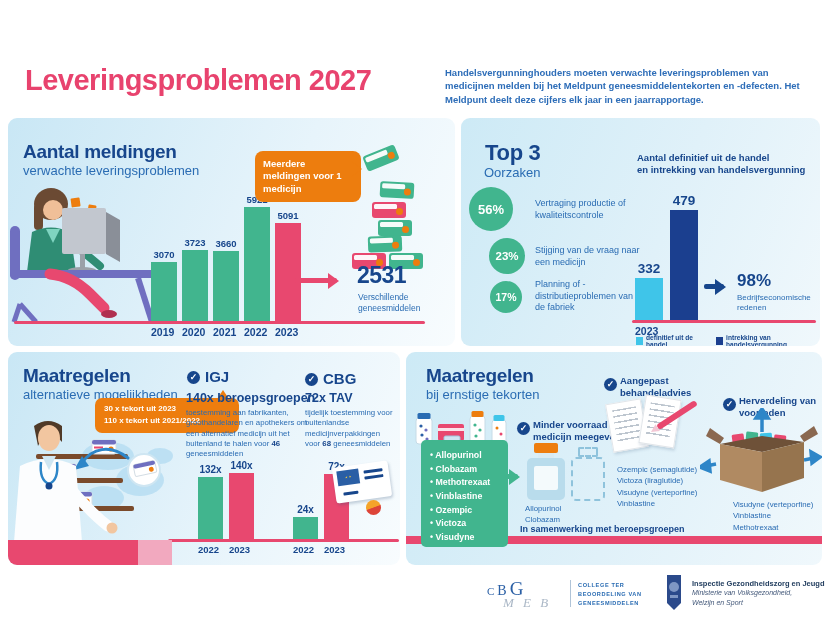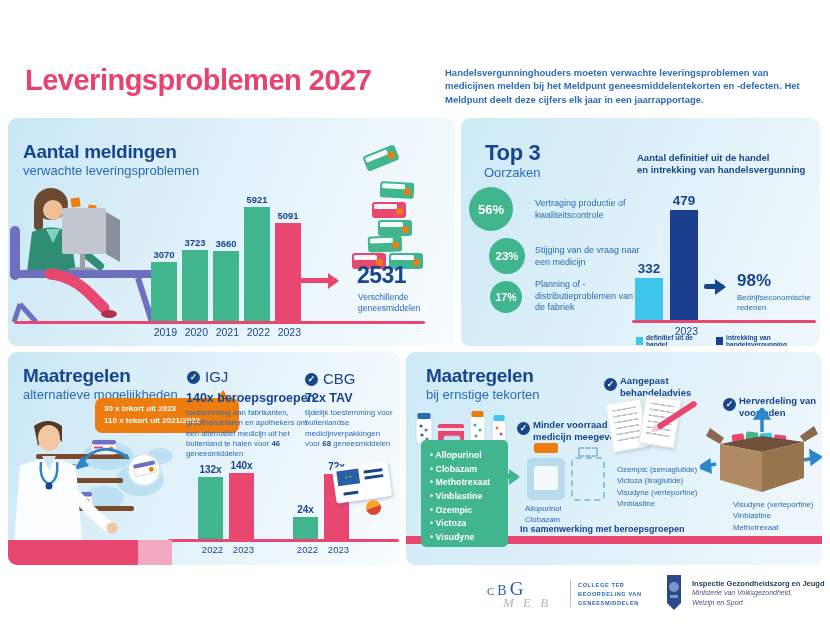--- a/index.html
+++ b/index.html
@@ -14,21 +14,21 @@
   .h2{font-size:19px;font-weight:bold;color:#17468c;letter-spacing:-.3px}
   .h2big{font-size:22px}
   .hsub{font-size:13px;color:#2a6cb3}
   .bline{position:absolute;height:3px;background:#e8486f;border-radius:2px}
   
   .chart{display:flex;align-items:flex-end}
   .bcol{display:flex;flex-direction:column;justify-content:flex-end;align-items:center}
   .bval{font-weight:bold;color:#17468c;margin-bottom:2px;white-space:nowrap}
   .bar{width:100%}
   .yrow{display:flex}
-  .yrow span{text-align:right;font-weight:normal;color:#17468c}
+  .yrow span{text-align:left;font-weight:bold;color:#17468c}
   .c0{gap:5px}.c0 .bcol{width:26px}.c0 .bval{font-size:9.5px}
   .y0{gap:5px}.y0 span{width:26px;font-size:10.5px}
   .c1{gap:7px}.c1 .bcol{width:28px}.c1 .bval{font-size:13.5px}
   .y1 span{width:63px;font-size:10.5px}
   .cm{gap:6px}.cm .bcol{width:25px}.cm .bval{font-size:10px}
   .ym{gap:6px}.ym span{width:25px;font-size:9.5px}
   
   .bubble{background:#ed7d0e;color:#fff;font-weight:bold;border-radius:8px;padding:7px 8px;
           font-size:9.5px;line-height:1.3}
   .bubble::after{content:"";position:absolute;right:-9px;top:10px;border:8px solid transparent;
@@ -55,21 +55,21 @@
   .clabel{position:absolute;font-size:9px;color:#2a6cb3;line-height:1.3}
   .subhead{font-size:9.5px;font-weight:bold;color:#17468c;line-height:1.3}
   .legend{position:absolute;display:flex;gap:9px;align-items:center}
   .litem{display:flex;align-items:center;gap:3px;font-size:6.6px;font-weight:bold;color:#17468c}
   .sq{width:8px;height:8px;display:inline-block}
   .sq1{background:#3fc5e9}.sq2{background:#1b3f8f}
   
   .chk{position:absolute;width:13px;height:13px;border-radius:50%;background:#17468c}
   .chk::before{content:"\2713";position:absolute;inset:0;color:#fff;font-size:9px;line-height:13px;
         text-align:center;font-weight:bold}
-  .org{position:absolute;font-size:15px;font-weight:normal;color:#17468c}
+  .org{position:absolute;font-size:15px;font-weight:bold;color:#17468c}
   .mhead{position:absolute;font-size:12.5px;font-weight:bold;color:#17468c}
   .mbody{position:absolute;font-size:7.8px;color:#2a6cb3;line-height:1.32;margin:0}
   .mbody b{color:#17468c}
   .mtitle{font-size:9.5px;font-weight:bold;color:#17468c;line-height:1.28}
   .meds{font-size:7.8px;color:#2a6cb3;line-height:1.45}
   
   .gbox{background:#41b58e;border-radius:5px;margin:0;padding:9px 4px 0 9px;list-style:none;z-index:2}
   .gbox li{color:#fff;font-weight:bold;font-size:8.8px;line-height:1.55;white-space:nowrap}
   .gbox li::before{content:"\2022  "}
   
@@ -173,20 +173,21 @@
     </div>
     <div class="bline" style="left:6px;top:203px;width:411px"></div>
     <div class="abs yrow y0" style="left:143px;top:208px;width:150px">
       <span>2019</span>
       <span>2020</span>
       <span>2021</span>
       <span>2022</span>
       <span>2023</span>
     </div>
 
+    <div class="abs bubble" style="left:247px;top:33px;width:90px">Meerdere meldingen voor 1 medicijn</div>
 
     <div>
       <div class="med mgreen" style="left:356px;top:32px;transform:rotate(-22deg)"></div>
       <div class="med mgreen" style="left:372px;top:64px;transform:rotate(3deg)"></div>
       <div class="med mpink" style="left:364px;top:84px"></div>
       <div class="med mgreen" style="left:370px;top:102px"></div>
       <div class="med mgreen" style="left:360px;top:118px;transform:rotate(-2deg)"></div>
       <div class="med mpink" style="left:344px;top:135px"></div>
       <div class="med mgreen" style="left:381px;top:135px"></div>
     </div>

